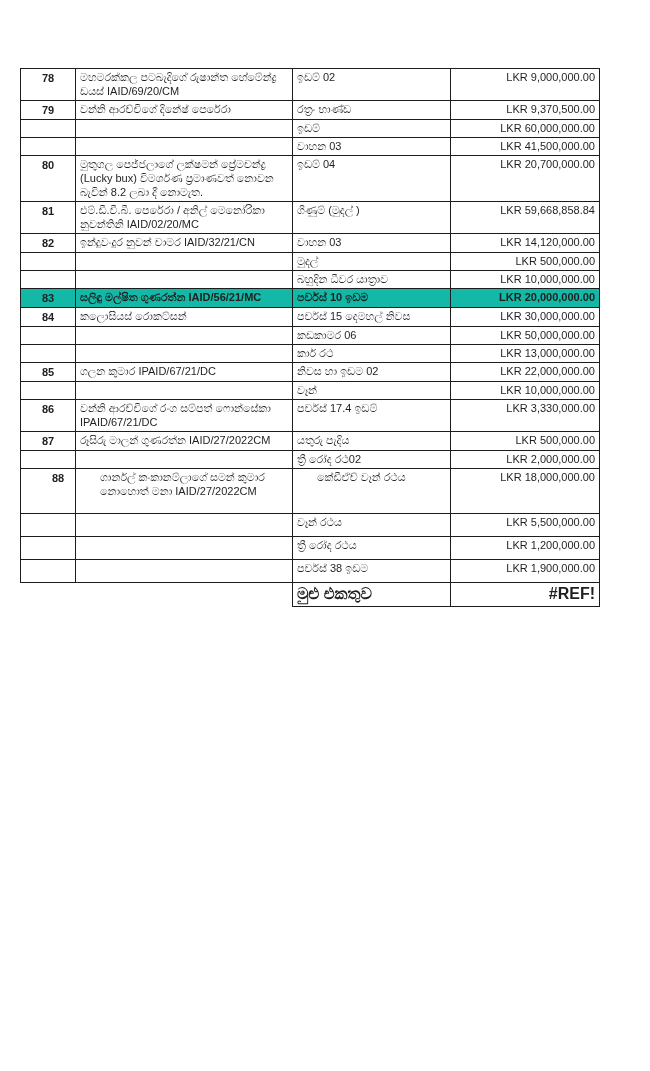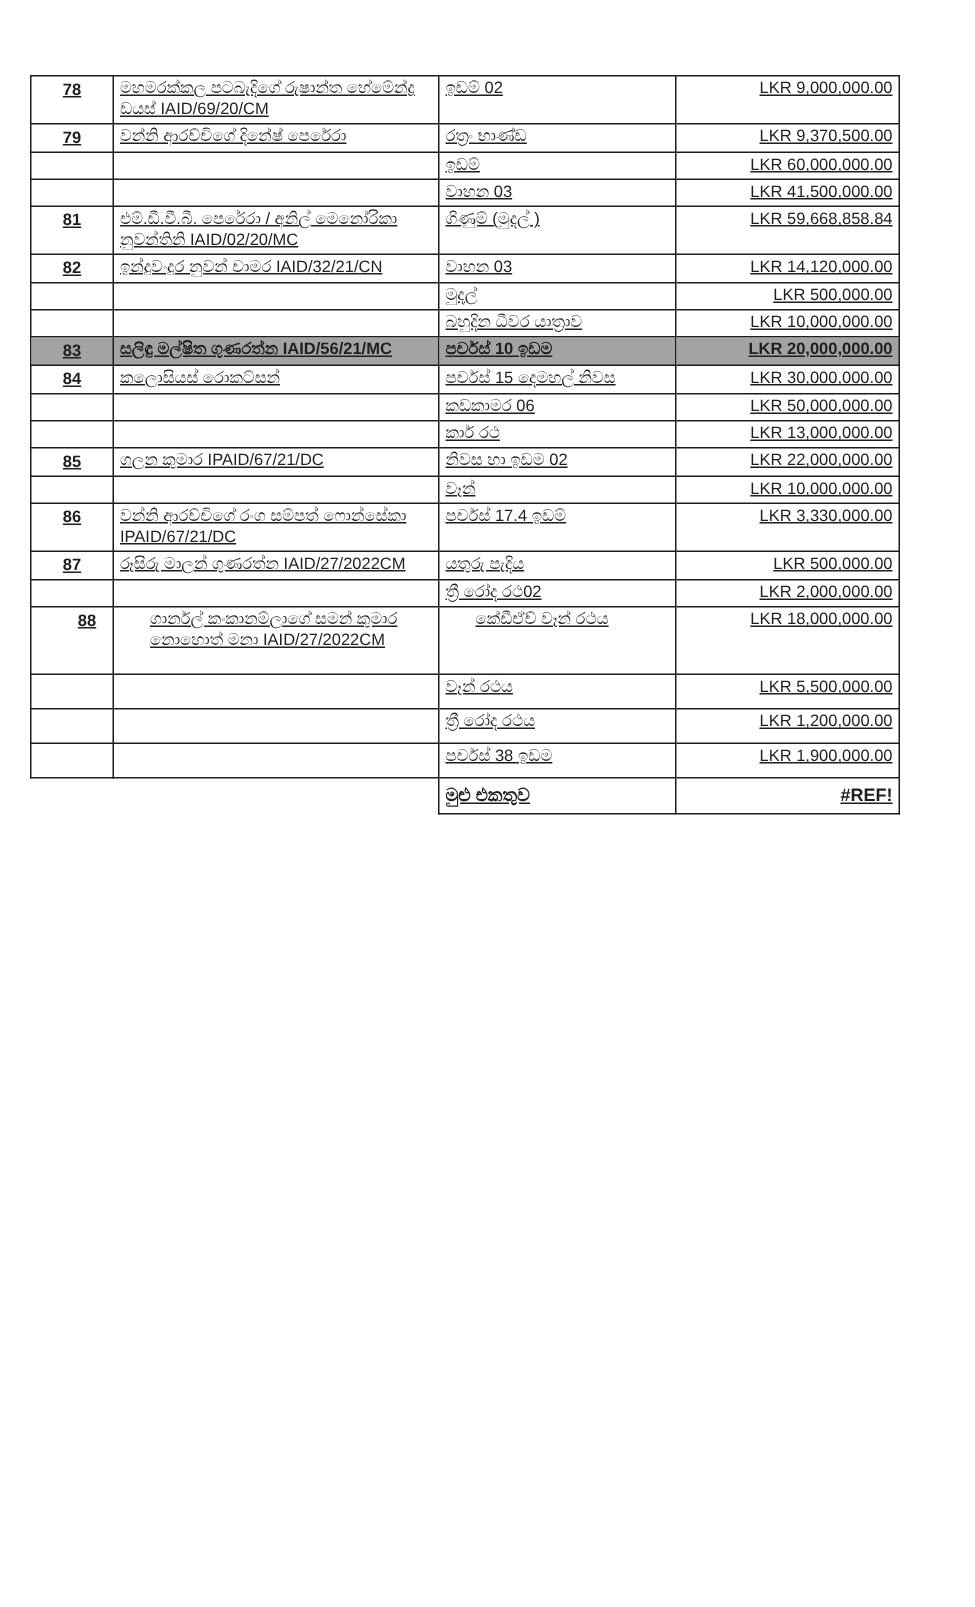--- a/index.html
+++ b/index.html
@@ -2,36 +2,36 @@
 <html><head>
 <meta charset="utf-8">
 <style>
   html,body{margin:0;padding:0;background:#ffffff;}
   body{
     width:650px;height:1071px;position:relative;overflow:hidden;
     font-family:"Liberation Sans","DejaVu Sans",sans-serif;
     color:#1f1f1f;
   }
   table.sheet{
-    position:absolute;left:20px;top:50px;width:579px;
-    border-collapse:collapse;table-layout:fixed;text-decoration:underline;
+    position:absolute;left:20px;top:68px;width:579px;
+    border-collapse:collapse;table-layout:fixed;
   }
   td{
     border:1px solid #1c1c1c;
     padding:1px 4px 2px 4px;
     font-size:11px;line-height:14px;
     vertical-align:top;
     overflow:hidden;
   }
   td.c-num{text-align:center;font-weight:600;padding-top:2px;}
   td.c-amt{text-align:right;white-space:nowrap;}
-  tr.highlight td{background:#a3a3a3;font-weight:700;}
+  tr.highlight td{background:#14b8a6;font-weight:700;}
   tr.tall td{height:40px;padding-left:24px;}
   tr.roomy td{height:18px;}
-  tr.total-row td{height:19px;font-weight:700;font-size:12px;vertical-align:middle;}
+  tr.total-row td{height:19px;font-weight:700;font-size:16px;vertical-align:middle;}
   tr.total-row td.c-num,
   tr.total-row td.c-desc{border:none;background:transparent;}
   tr.total-row td.c-amt{text-align:right;}
 </style>
 </head>
 <body>
 
 <div>
   <table class="sheet">
     <colgroup>
@@ -57,20 +57,26 @@
       <td class="c-num"></td>
       <td class="c-desc"></td>
       <td class="c-item">ඉඩම්</td>
       <td class="c-amt">LKR 60,000,000.00</td>
     </tr>
         <tr>
       <td class="c-num"></td>
       <td class="c-desc"></td>
       <td class="c-item">වාහන 03</td>
       <td class="c-amt">LKR 41,500,000.00</td>
+    </tr>
+        <tr>
+      <td class="c-num">80</td>
+      <td class="c-desc">මුතුගල පෙජ්ජලාගේ ලක්ෂමන් ප්‍රේමචන්ද්‍ර (Lucky bux) විමර්ශණ ප්‍රමාණවත් නොවන බැවින් 8.2 ලබා දී නොමැත.</td>
+      <td class="c-item">ඉඩම් 04</td>
+      <td class="c-amt">LKR 20,700,000.00</td>
     </tr>
         <tr>
       <td class="c-num">81</td>
       <td class="c-desc">එම්.ඩී.වී.බී. පෙරේරා / අනිල් මෙනෝරිකා නුවන්තිනි IAID/02/20/MC</td>
       <td class="c-item">ගිණුම් (මුදල් )</td>
       <td class="c-amt">LKR 59,668,858.84</td>
     </tr>
         <tr>
       <td class="c-num">82</td>
       <td class="c-desc">ඉන්දුවංදුර නුවන් චාමර IAID/32/21/CN</td>

